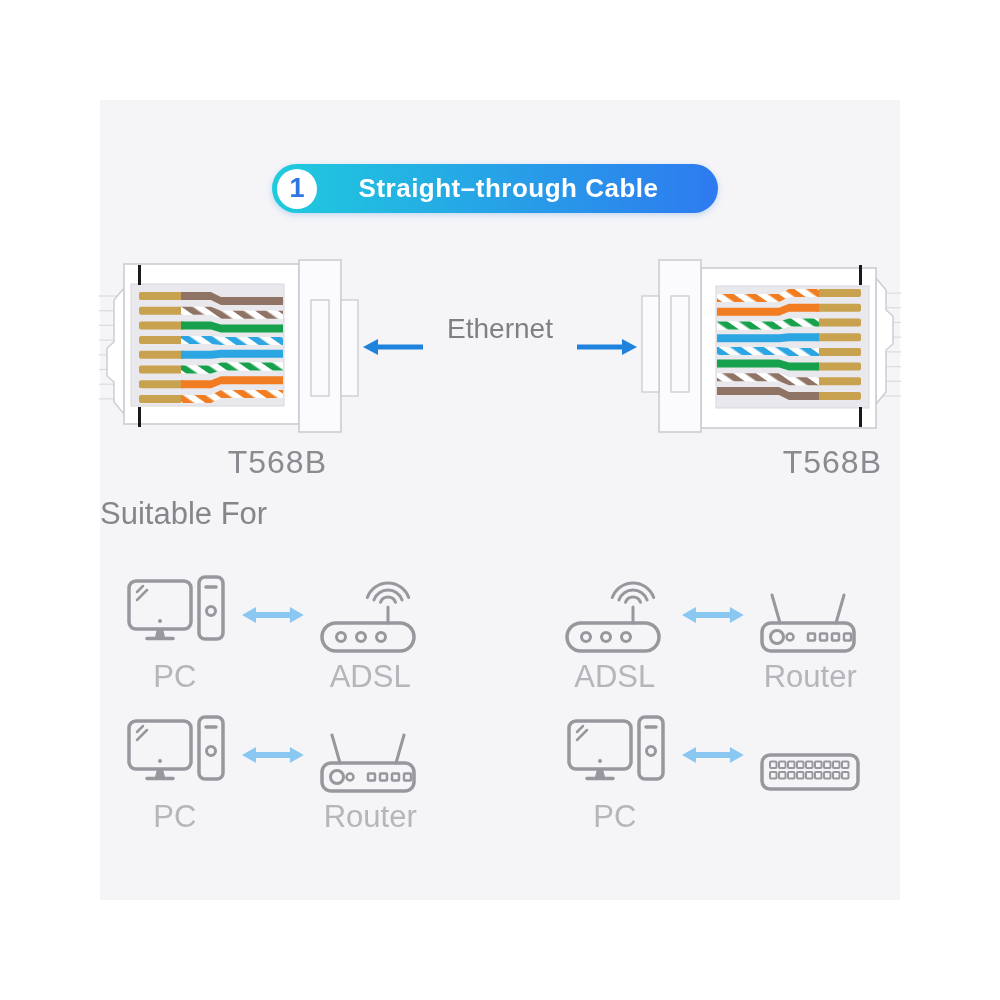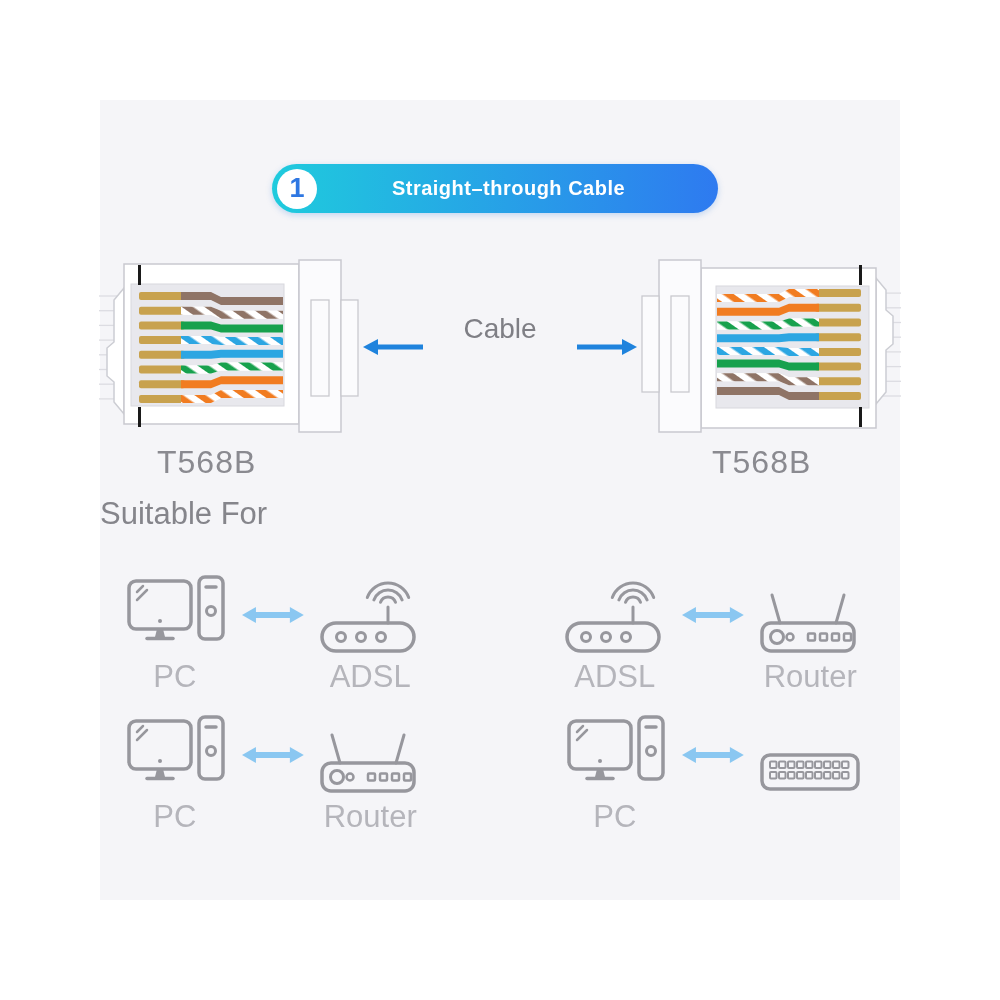--- a/index.html
+++ b/index.html
@@ -6,28 +6,28 @@
   .page{position:relative;width:1000px;height:1000px;background:#ffffff;overflow:hidden;
         font-family:"Liberation Sans","DejaVu Sans",sans-serif;}
   .canvas{position:absolute;left:100px;top:100px;width:800px;height:800px;background:#f5f5f8;}
 
   
   .banner{position:absolute;left:272px;top:164px;width:446px;height:49px;border-radius:25px;
           background:linear-gradient(90deg,#1fcbdd 0%,#2e7af0 100%);
           display:flex;align-items:center;box-shadow:0 2px 6px rgba(40,120,220,.25);}
   .banner-num{width:40px;height:40px;margin-left:5px;border-radius:50%;background:#ffffff;
           color:#2e77e2;font-size:27px;font-weight:bold;display:flex;align-items:center;justify-content:center;}
-  .banner-title{flex:1;text-align:center;color:#ffffff;font-size:20px;font-weight:bold;letter-spacing:.5px;
+  .banner-title{flex:1;text-align:center;color:#ffffff;font-size:26px;font-weight:bold;letter-spacing:.5px;
           padding-right:18px;}
 
   
   .conn{position:absolute;top:256px;width:260px;height:180px;}
   .conn.left{left:99px;}
   .conn.right{left:641px;transform:rotate(180deg);}
-  .t568b{position:absolute;top:444px;width:170px;text-align:left;color:#8a8a90;font-size:32px;letter-spacing:1px;}
+  .t568b{position:absolute;top:444px;width:170px;text-align:right;color:#8a8a90;font-size:32px;letter-spacing:1px;}
   .t568b.left{left:157px;}
   .t568b.right{left:712px;}
   .center-label{position:absolute;left:420px;top:312px;width:160px;text-align:center;
           color:#7f7f85;font-size:28px;line-height:34px;}
   .dark-arrow{position:absolute;top:339px;}
   .dark-arrow.to-left{left:363px;}
   .dark-arrow.to-right{left:575px;}
 
   
   .suitable{position:absolute;left:0;top:496px;width:1000px;color:#85858b;font-size:31px;}
@@ -165,21 +165,21 @@
 
     <svg class="dark-arrow to-left" style="position:absolute;left:263px;top:239px;" width="62" height="16" viewBox="0 0 62 16">
       <line x1="13" y1="8" x2="60" y2="8" stroke="#1F83DD" stroke-width="5"></line>
       <polygon points="15,0 0,8 15,16" fill="#1F83DD"></polygon>
     </svg>
     <svg class="dark-arrow to-right" style="position:absolute;left:475px;top:239px;" width="62" height="16" viewBox="0 0 62 16">
       <line x1="2" y1="8" x2="49" y2="8" stroke="#1F83DD" stroke-width="5"></line>
       <polygon points="47,0 62,8 47,16" fill="#1F83DD"></polygon>
     </svg>
     <div class="center-label" style="position:absolute;left:320px;top:212px;">
-      <div>Cable</div>
+      <div>Ethernet</div>
     </div>
 
     <div class="t568b left" style="position:absolute;left:57px;top:344px;">T568B</div>
     <div class="t568b right" style="position:absolute;left:612px;top:344px;">T568B</div>
 
     <div class="suitable" style="position:absolute;left:0;top:396px;width:800px;">Suitable For</div>
 
     <div class="pair-cell" style="position:absolute;left:10px;top:463px;">
       <div class="figure">
         <div class="icon-box">

